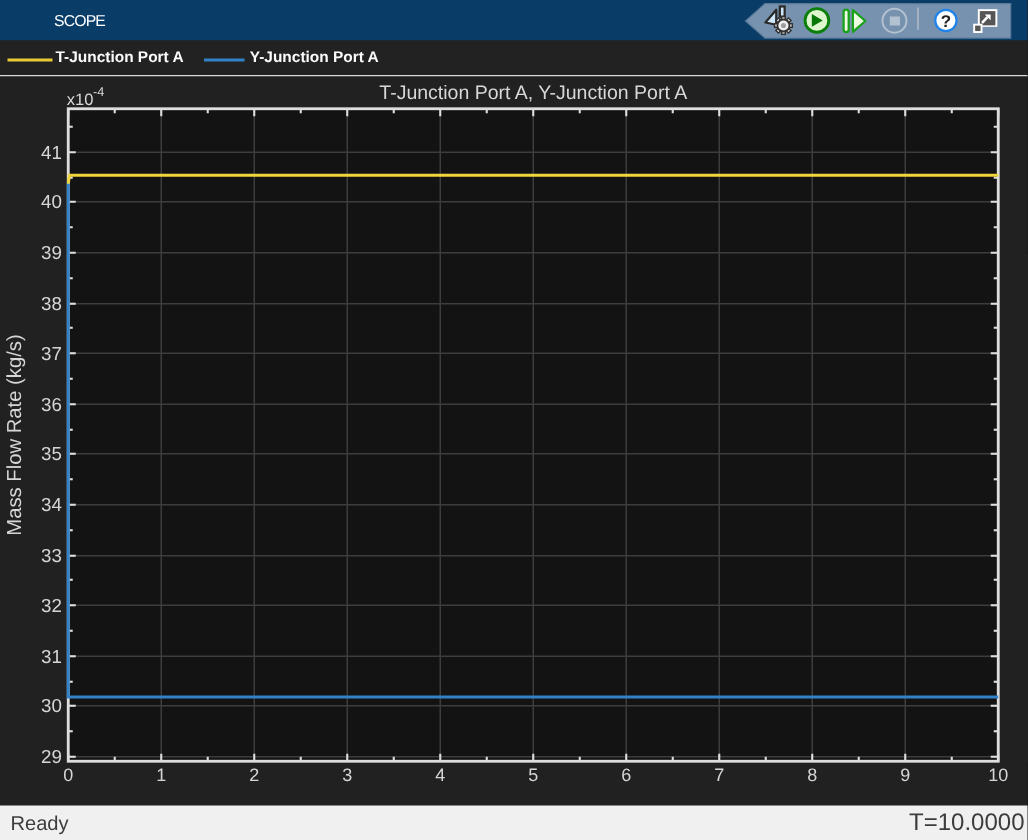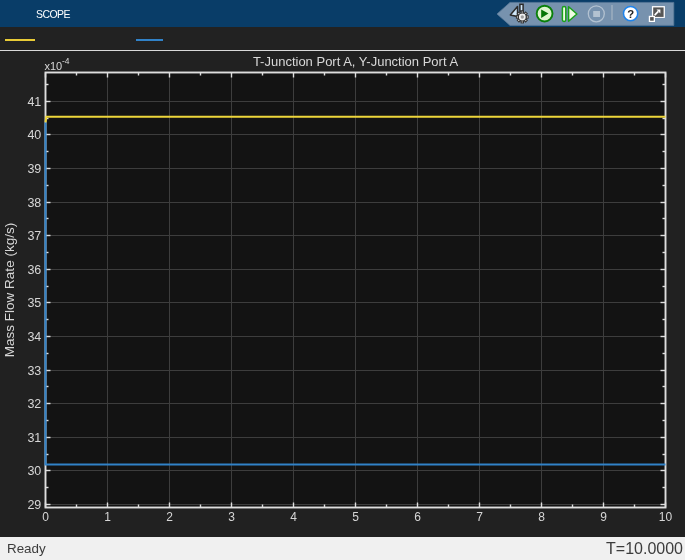--- a/index.html
+++ b/index.html
@@ -73,21 +73,23 @@
         <rect x="653.2" y="7.4" width="10.4" height="9.5" fill="#565656"></rect>
         <line x1="654.7" y1="15.2" x2="658.3" y2="11.4" stroke="#ffffff" stroke-width="1.7"></line>
         <polygon points="656.5,9.6 660.4,9.6 660.4,13.5" fill="#ffffff"></polygon>
         <rect x="648.8" y="15.8" width="6.2" height="6.2" fill="#ffffff"></rect>
         <rect x="650.1" y="17.1" width="3.6" height="3.6" fill="#565656"></rect>
       </g>
     </svg>
   </div>
   <div id="legend">
     <div class="sw" id="sw1"></div>
+      <span class="ltxt" id="lt1">T-Junction Port A</span>
     <div class="sw" id="sw2"></div>
+      <span class="ltxt" id="lt2">Y-Junction Port A</span>
   </div>
   <div id="sep"></div>
   <div id="plot">
     <svg width="685" height="486" viewBox="0 0 685 486" font-family="Liberation Sans, sans-serif">
 
       <rect x="45.5" y="21.5" width="620" height="435" fill="#131313"></rect>
 
       <g stroke="#3d3d3d" stroke-width="1">
         <line x1="107.5" y1="21.5" x2="107.5" y2="456.5"></line>
         <line x1="169.5" y1="21.5" x2="169.5" y2="456.5"></line>

